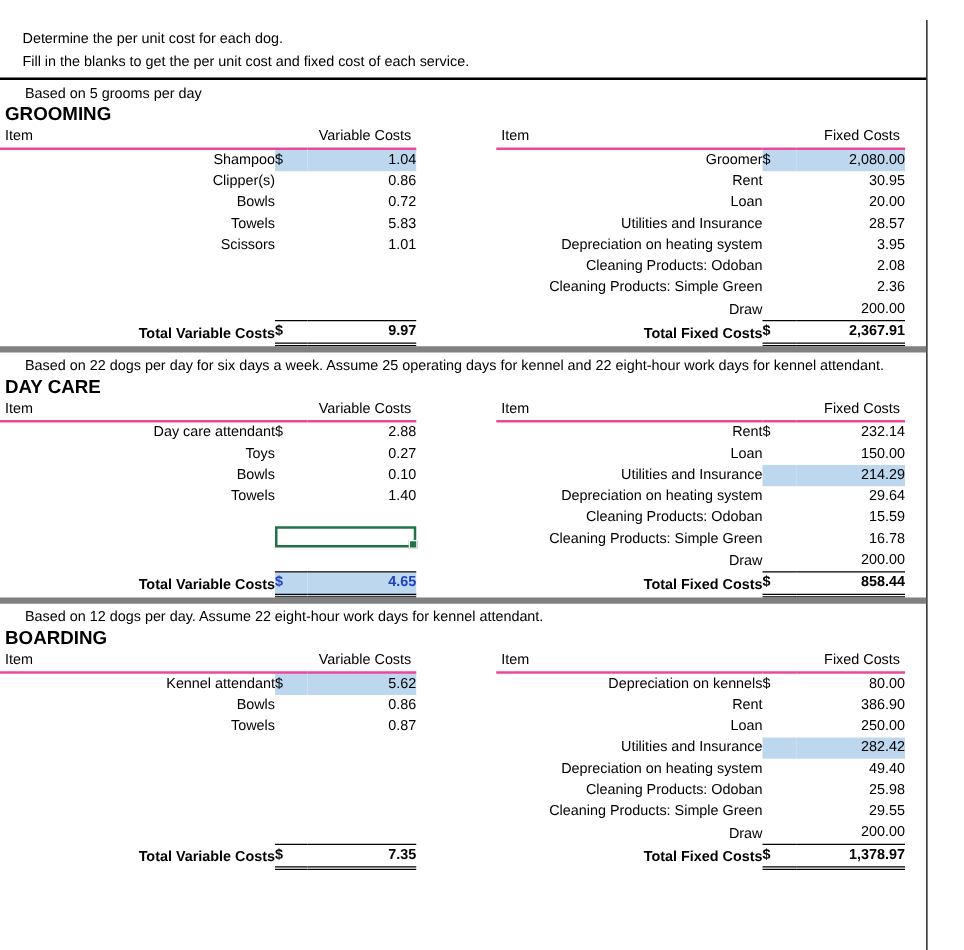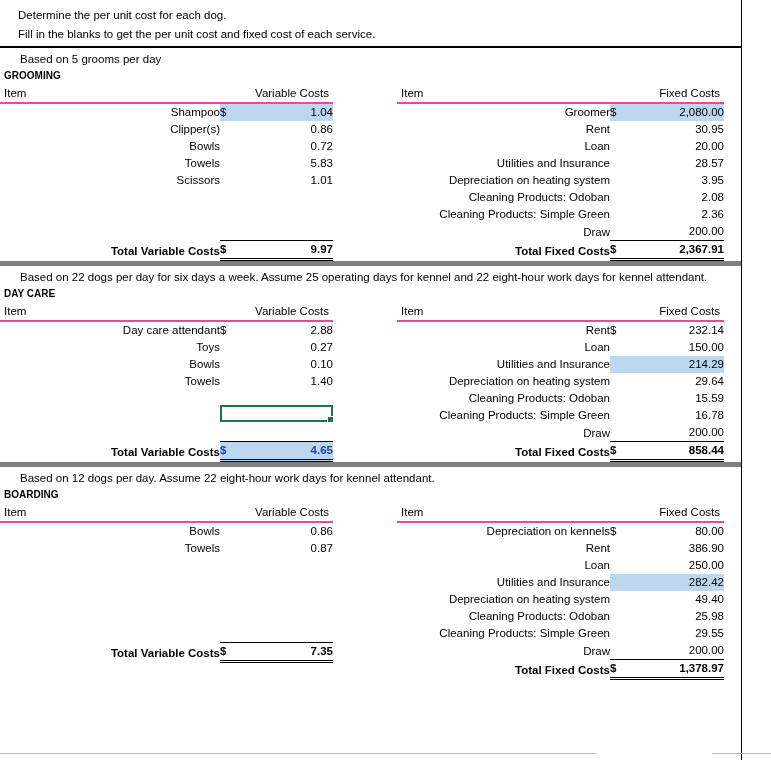--- a/index.html
+++ b/index.html
@@ -33,20 +33,21 @@
     background: #000000;
   }
 
   
   .instructions {
     padding: 6px 0 0 18px;
     border-bottom: 2px solid #000000;
     width: 741px;
     box-sizing: border-box;
     height: 48px;
+    margin-top: 16px;
   }
   .instructions .line {
     line-height: 19px;
     white-space: nowrap;
     font-size: 11.5px;
   }
 
   
   .section {
     width: 741px;
@@ -61,21 +62,21 @@
   .section-basis {
     padding: 4px 0 0 20px;
     line-height: 15px;
     white-space: nowrap;
     font-size: 11.5px;
   }
   .section-title {
     padding: 1px 0 2px 4px;
     font-weight: bold;
     line-height: 15px;
-    font-size: 10px;
+    font-size: 15px;
   }
 
   
   .tables {
     display: flex;
     align-items: flex-start;
     position: relative;
   }
   .col-left  { width: 333px; flex: none; }
   .col-gap   { width: 64px;  flex: none; }
@@ -453,20 +454,25 @@
                 <col class="c-val">
               </colgroup>
               <thead>
                 <tr class="hdr">
                   <th class="h-item">Item</th>
                   <th class="h-cost" colspan="2">Variable Costs</th>
                 </tr>
               </thead>
               <tbody>
                 <tr>
+                  <td class="item">Kennel attendant</td>
+                  <td class="cur hl">$</td>
+                  <td class="val hl">5.62</td>
+                </tr>
+                <tr>
                   <td class="item">Bowls</td>
                   <td class="cur"></td>
                   <td class="val">0.86</td>
                 </tr>
                 <tr>
                   <td class="item">Towels</td>
                   <td class="cur"></td>
                   <td class="val">0.87</td>
                 </tr>
                 <tr class="spacer">

